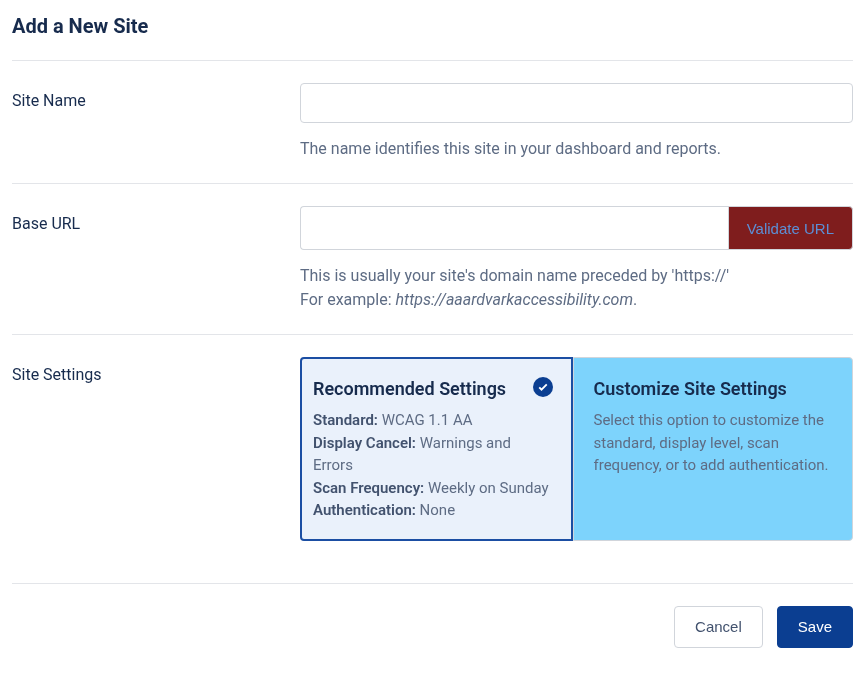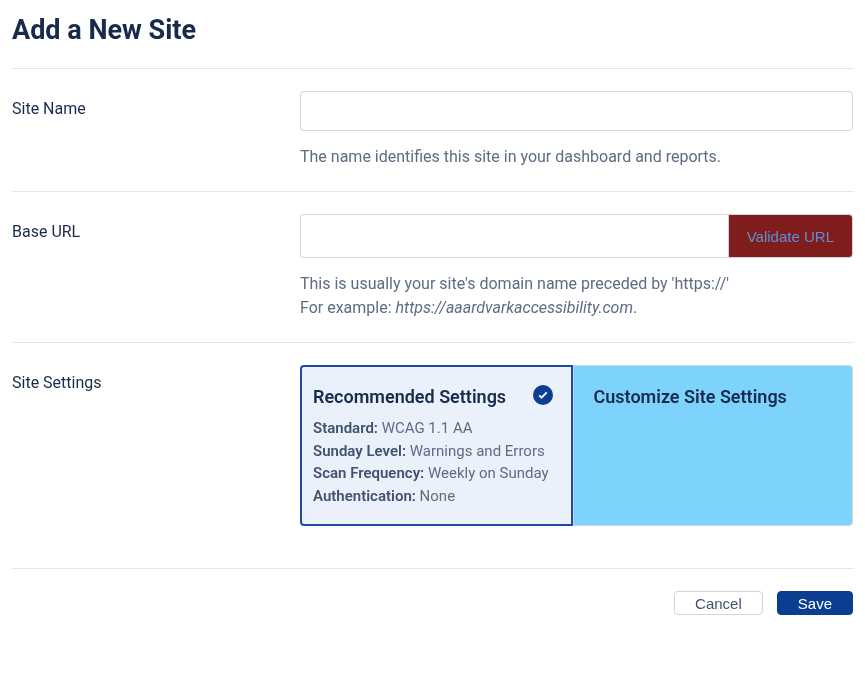--- a/index.html
+++ b/index.html
@@ -4,21 +4,21 @@
   <style>
     * { box-sizing: border-box; margin: 0; padding: 0; }
     body {
       font-family: -apple-system, BlinkMacSystemFont, "Segoe UI", Roboto, Helvetica, Arial, sans-serif;
       color: #172B4D;
       background: #fff;
       width: 865px;
       padding: 14px 12px 20px 12px;
     }
     h1.page-title {
-      font-size: 27px;
+      font-size: 20px;
       font-weight: 700;
       color: #172B4D;
       margin-bottom: 22px;
     }
     .divider {
       border: none;
       border-top: 1px solid #E3E5E9;
       margin: 0;
     }
     .form-row {
@@ -145,21 +145,21 @@
       color: #42526E;
     }
     .spacer-above-actions { height: 20px; }
     .actions {
       display: flex;
       justify-content: flex-end;
       gap: 14px;
       padding-top: 22px;
     }
     .btn {
-      height: 24px;
+      height: 42px;
       border-radius: 4px;
       font-size: 15px;
       font-weight: 500;
       padding: 0 20px;
       cursor: pointer;
     }
     .btn-secondary {
       background: #fff;
       border: 1px solid #D1D5DB;
       color: #42526E;
@@ -210,28 +210,29 @@
 
       <div class="option-card selected">
         <div class="option-title">Recommended Settings</div>
         <span class="check-badge">
           <svg viewBox="0 0 16 16">
               <path d="M3 8.5l3 3 7-7"></path>
             </svg>
         </span>
         <div class="option-body">
           <div class="kv"><span class="k">Standard:</span> <span>WCAG 1.1 AA</span></div>
-          <div class="kv"><span class="k">Sunday Level:</span> <span>Warnings and Errors</span></div>
+          <div class="kv"><span class="k">Display Cancel:</span> <span>Warnings and Errors</span></div>
           <div class="kv"><span class="k">Scan Frequency:</span> <span>Weekly on Sunday</span></div>
           <div class="kv"><span class="k">Authentication:</span> <span>None</span></div>
         </div>
       </div>
 
       <div class="option-card">
         <div class="option-title">Customize Site Settings</div>
+        <div class="option-body">Select this option to customize the standard, display level, scan frequency, or to add authentication.</div>
       </div>
 
     </div>
   </div>
 </div>
 
 <div class="spacer-above-actions"></div>
 <hr class="divider">
 
 <div class="actions">

